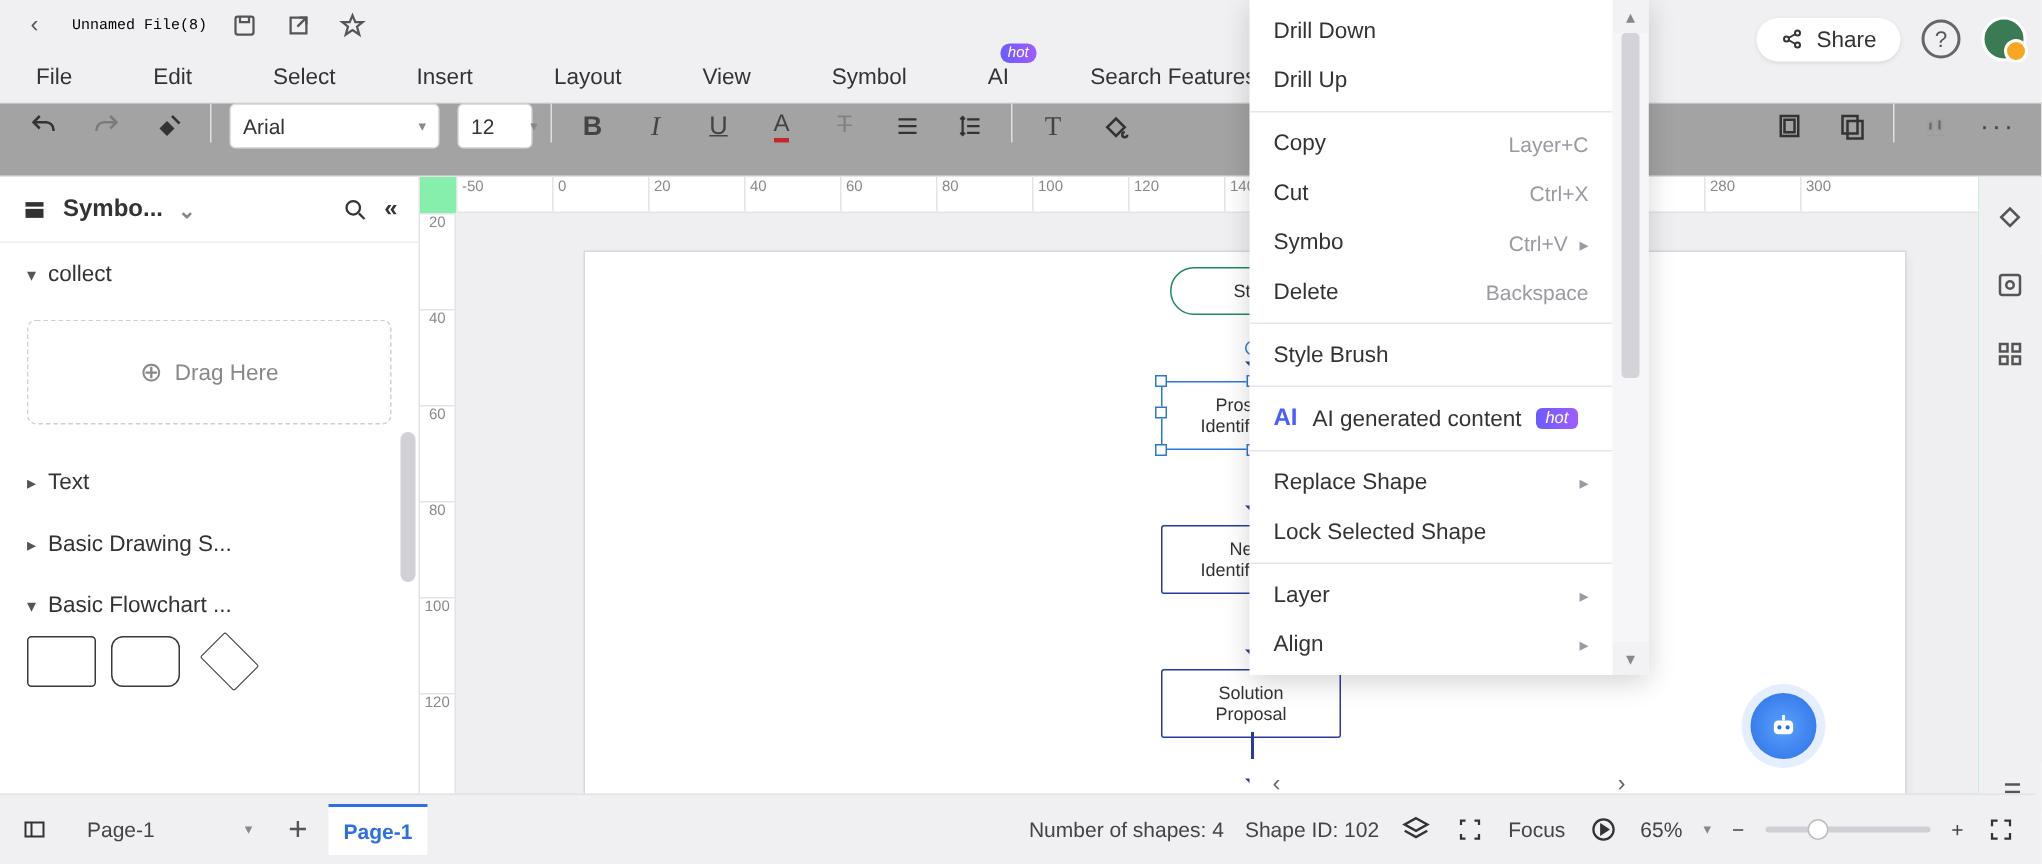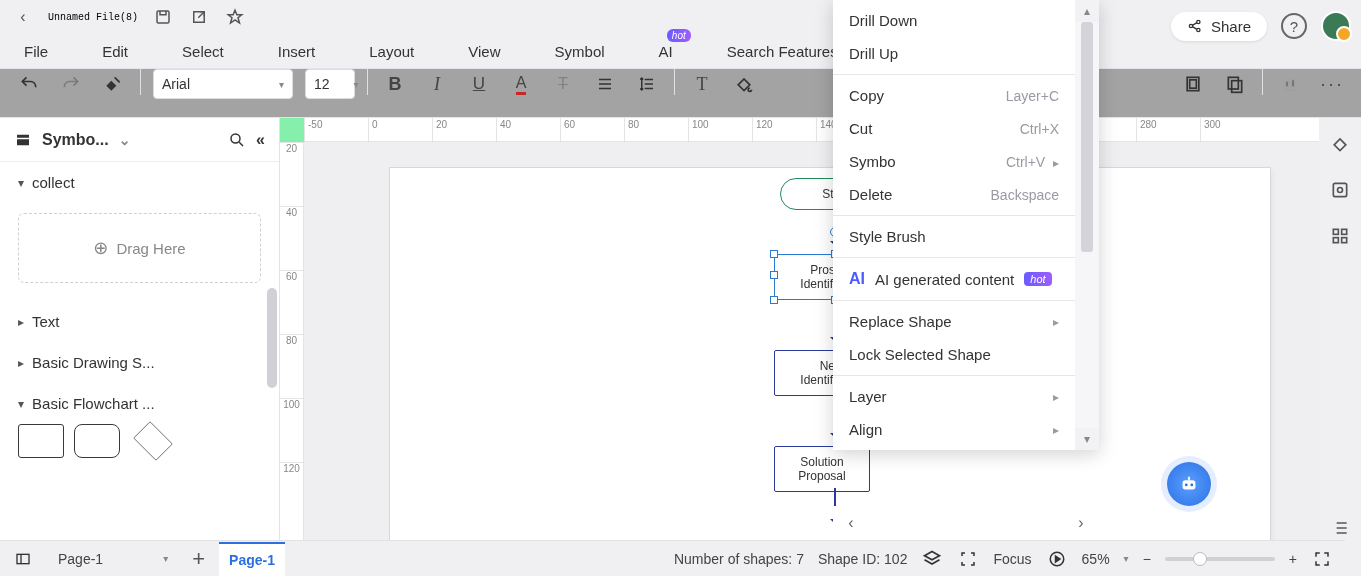--- a/index.html
+++ b/index.html
@@ -82,21 +82,21 @@
   .cm-scrollbar .thumb{ position:absolute; top:0; left:6px; width:12px; height:230px; background:#d3d3d9; border-radius:3px;}
   .ai-item{ display:flex; align-items:center; gap:10px;}
   .ai-icon{ color:#4a5cff; font-weight:700; font-size:16px; }
   .hot-badge2{ background:linear-gradient(90deg,#6a5cff,#a05cff); color:#fff; font-size:11px; padding:1px 6px; border-radius:4px; font-style:italic;}
 
   
   .page-tabs { position:absolute; left:833px; bottom:36px; width:266px; height:34px; background:#fff; display:flex; align-items:center; justify-content:space-between; padding:0 8px;}
   .page-tabs .navbtn{ width:20px; text-align:center; color:#666; cursor:pointer;}
 
   
-  .statusbar { position:absolute; bottom:0; left:0; right:16px; height:36px; background:#f0f0f3; border-top:1px solid #e1e1e6; display:flex; align-items:center; padding:0 12px; font-size:14px; color:#444; gap:14px;}
+  .statusbar { position:absolute; bottom:0; left:0; right:4px; height:47px; background:#f0f0f3; border-top:1px solid #e1e1e6; display:flex; align-items:center; padding:0 12px; font-size:14px; color:#444; gap:14px;}
   .statusbar .page-dd{ display:flex; align-items:center; gap:60px; padding:4px 10px; cursor:pointer;}
   .statusbar .add-page{ font-size:22px; color:#555; cursor:pointer;}
   .statusbar .active-page{ color:#2b6fe3; font-weight:600; padding:8px 10px; border-top:2px solid #2b6fe3; background:#fff;}
   .statusbar .spacer{flex:1;}
   .zoom-track{ width:110px; height:4px; background:#cfcfd6; border-radius:2px; position:relative;}
   .zoom-thumb{ position:absolute; top:-5px; left:28px; width:14px; height:14px; background:#fff; border:1px solid #bbb; border-radius:50%;}
   .sb-icon{width:22px; height:22px; display:flex; align-items:center; justify-content:center; cursor:pointer;}
 
   .assist-bubble{ position:absolute; right:150px; bottom:70px; width:44px; height:44px; border-radius:50%; background:radial-gradient(circle,#5aa0ff,#2b6fe3); display:flex; align-items:center; justify-content:center; color:#fff; box-shadow:0 0 0 6px rgba(80,140,255,.15);}
 </style>
@@ -318,21 +318,21 @@
         <div class="sel-handle" style="top:16px;right:-5px"></div>
         <div class="conn-dot" style="top:-28px;left:55px"></div>
       </div>
       <div class="arrow" style="top:128px;height:50px;left:444px"></div>
 
       <div class="node rect" style="top:182px;left:384px;width:120px">
         <span>Need</span><br><span>Identification</span>
       </div>
       <div class="arrow" style="top:224px;height:50px;left:444px"></div>
 
-      <div class="node rect" style="top:278px;left:384px;width:96px">
+      <div class="node rect" style="top:278px;left:384px;width:120px">
         <span>Solution</span><br><span>Proposal</span>
       </div>
       <div class="arrow" style="top:320px;height:40px;left:444px"></div>
     </div>
   </div>
 
   <div class="right-rail">
     <div class="rbtn">
         <svg width="20" height="20" viewBox="0 0 24 24" fill="none" stroke="#555" stroke-width="2">
           <path d="M5 13l7-7 7 7-7 7z"></path>
@@ -444,21 +444,21 @@
         <path d="M9 5v14"></path>
       </svg>
     </div>
   <div class="page-dd">
       <span>Page-1</span>
       <span class="caret">▾</span>
     </div>
   <div class="add-page">+</div>
   <div class="active-page">Page-1</div>
   <div class="spacer"></div>
-  <div>Number of shapes: 7</div>
+  <div>Number of shapes: 4</div>
   <div>Shape ID: 102</div>
   <div class="sb-icon">
       <svg width="20" height="20" viewBox="0 0 24 24" fill="none" stroke="#333" stroke-width="2">
         <path d="M12 3l9 5-9 5-9-5z"></path>
         <path d="M3 13l9 5 9-5"></path>
       </svg>
     </div>
   <div class="sb-icon">
       <svg width="18" height="18" viewBox="0 0 24 24" fill="none" stroke="#333" stroke-width="2">
         <path d="M4 8V4h4M20 8V4h-4M4 16v4h4M20 16v4h-4"></path>

